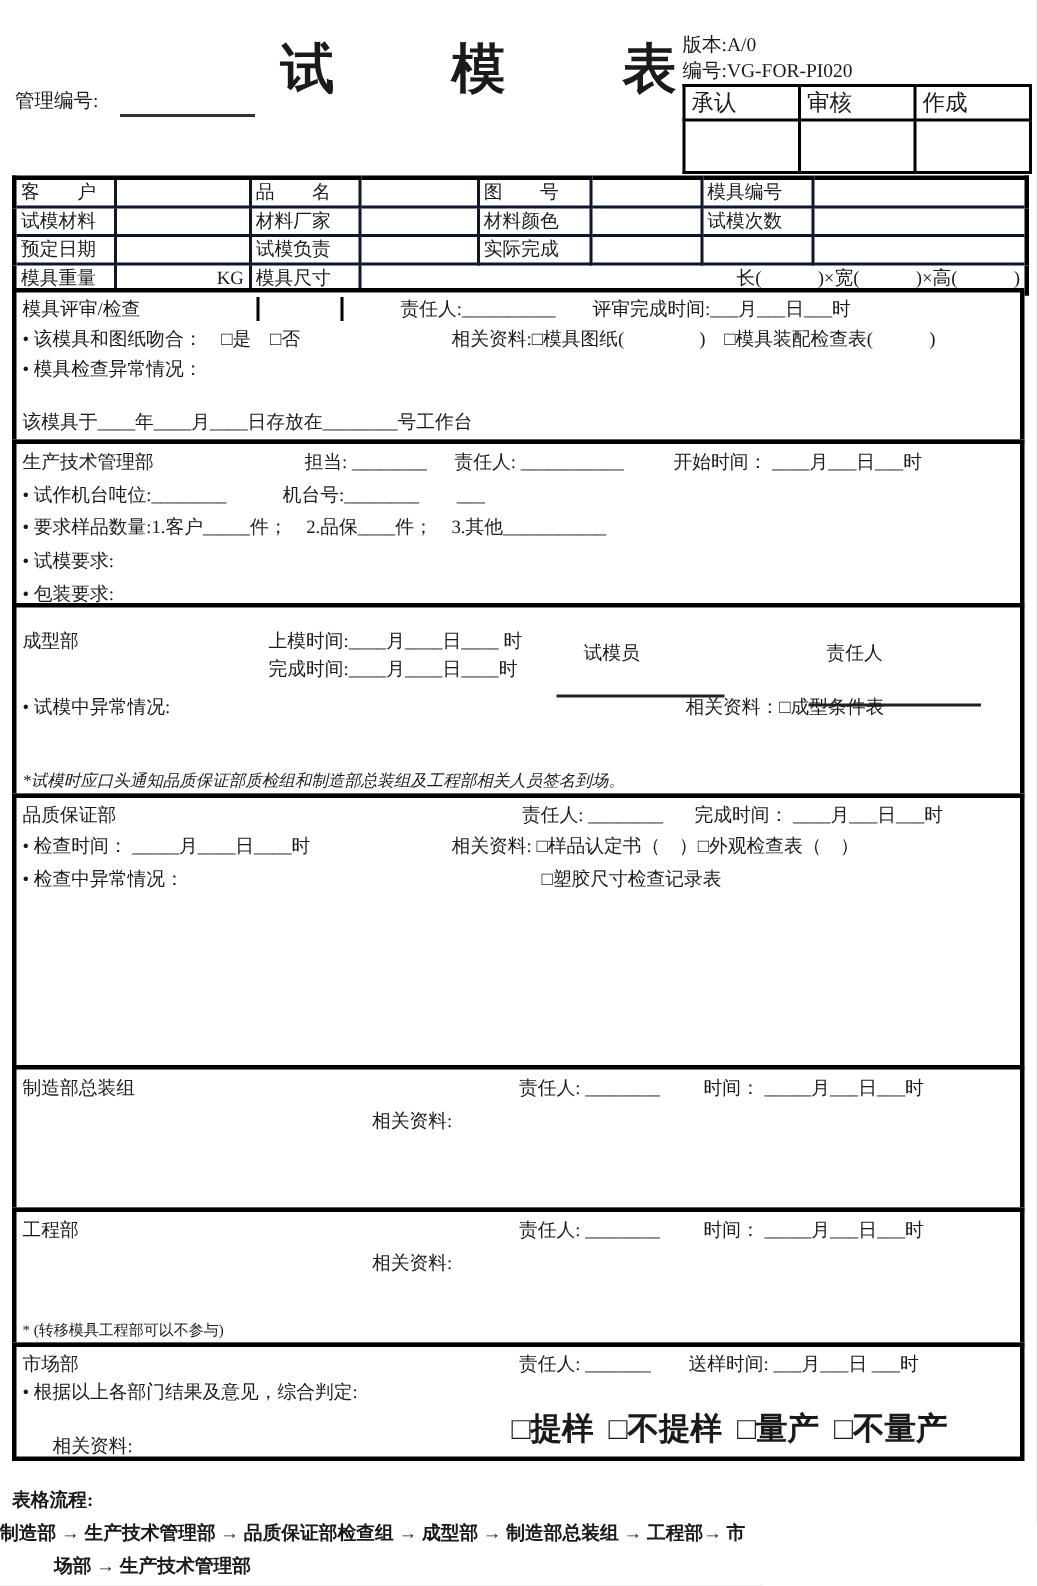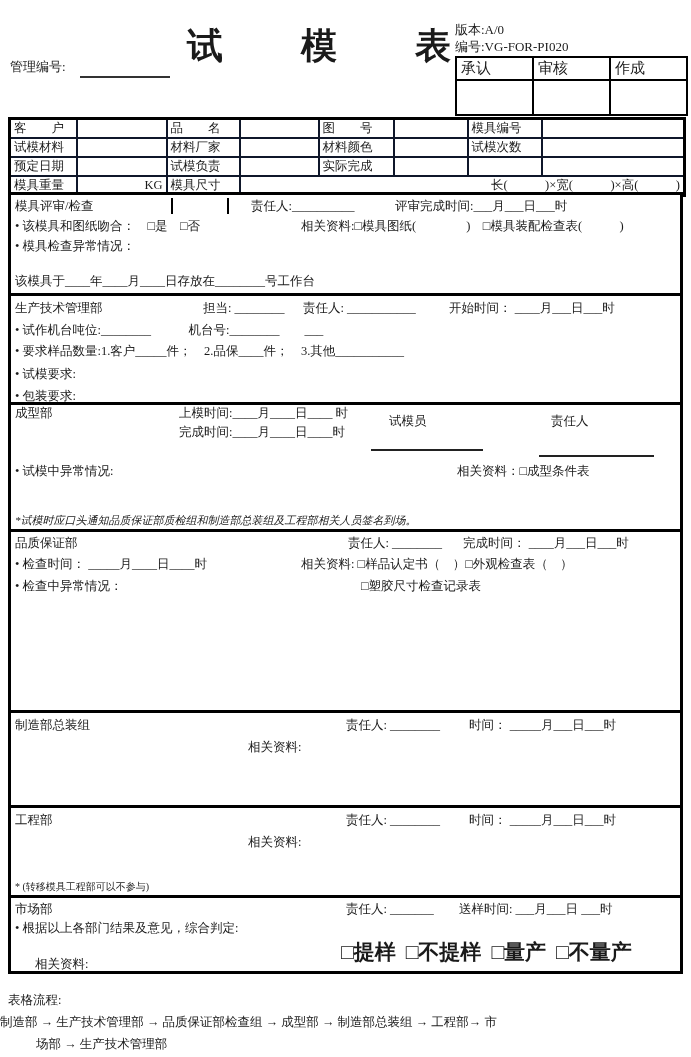--- a/index.html
+++ b/index.html
@@ -50,21 +50,21 @@
   .sec .row { position:absolute; left:0; width:100%; }
   .sec-title { font-weight:normal; }
   .box-blank { position:absolute; width:58px; height:16px; border-left:2px solid #000; border-right:2px solid #000; }
   .sig-line { position:absolute; border-bottom:2px solid #222; height:1px; }
   .footnote-i { font-style:italic; font-size:11px; }
   .footnote-s { font-size:10px; }
   .big-decision { font-size:21px; font-weight:bold; font-family:"Liberation Sans","DejaVu Sans",sans-serif; }
   .big-decision span { margin-right:10px; }
 
   
-  .ftr { position:absolute; left:0; top:992px; width:691px; font-size:12.5px; }
+  .ftr { position:absolute; left:0; top:992px; width:691px; font-size:12.5px;font-weight:bold; }
   .flow { font-size:12.5px; }
 </style>
 </head>
 <body>
 
 <div class="page">
 
   <div class="hdr">
     <div class="title" data-bind="header.title">试　　模　　表</div>
     <div class="mgmt" data-bind="header.management_label">管理编号:</div>
@@ -139,21 +139,21 @@
     </tr>
   </tbody>
     </table>
 
   <div class="secs">
 
     <div class="sec s-review">
       <div class="row" style="top:3px;">
         <span class="abs sec-title" style="left:4px;" data-bind="review.title">模具评审/检查</span>
         <span class="box-blank" style="left:160px; top:0;"></span>
-        <span class="abs" style="left:240px;" data-bind="review.responsible">责任人:__________</span>
+        <span class="abs" style="left:256px;" data-bind="review.responsible">责任人:__________</span>
         <span class="abs" style="left:384px;" data-bind="review.finish_time">评审完成时间:___月___日___时</span>
       </div>
       <div class="row" style="top:23px;">
         <span class="abs" style="left:4px;" data-bind="review.match_line">• 该模具和图纸吻合：　□是　□否</span>
         <span class="abs" style="left:290px;" data-bind="review.docs_line">相关资料:□模具图纸(　　　　)　□模具装配检查表(　　　)</span>
       </div>
       <div class="row" style="top:43px;">
         <span class="abs" style="left:4px;" data-bind="review.abnormal_line">• 模具检查异常情况：</span>
       </div>
       <div class="row" style="top:78px;">
@@ -176,21 +176,21 @@
       </div>
       <div class="row" style="top:70px;">
         <span class="abs" style="left:4px;" data-bind="prod_tech.trial_req">• 试模要求:</span>
       </div>
       <div class="row" style="top:92px;">
         <span class="abs" style="left:4px;" data-bind="prod_tech.pack_req">• 包装要求:</span>
       </div>
     </div>
 
     <div class="sec s-molding">
-      <div class="row" style="top:0; height:46px;">
+      <div class="row" style="top:14px; height:46px;">
         <span class="abs sec-title" style="left:4px;" data-bind="molding.title">成型部</span>
         <span class="abs" style="left:168px;" data-bind="molding.start_line">上模时间:____月____日____ 时</span>
         <span class="abs" style="left:168px; top:19px;" data-bind="molding.finish_line">完成时间:____月____日____时</span>
         <span class="abs" style="left:378px; top:8px;" data-bind="molding.tester_label">试模员</span>
         <span class="sig-line" style="left:360px; top:44px; width:112px;"></span>
         <span class="abs" style="left:540px; top:8px;" data-bind="molding.responsible_label">责任人</span>
         <span class="sig-line" style="left:528px; top:50px; width:115px;"></span>
       </div>
       <div class="row" style="top:58px;">
         <span class="abs" style="left:4px;" data-bind="molding.abnormal_line">• 试模中异常情况:</span>

